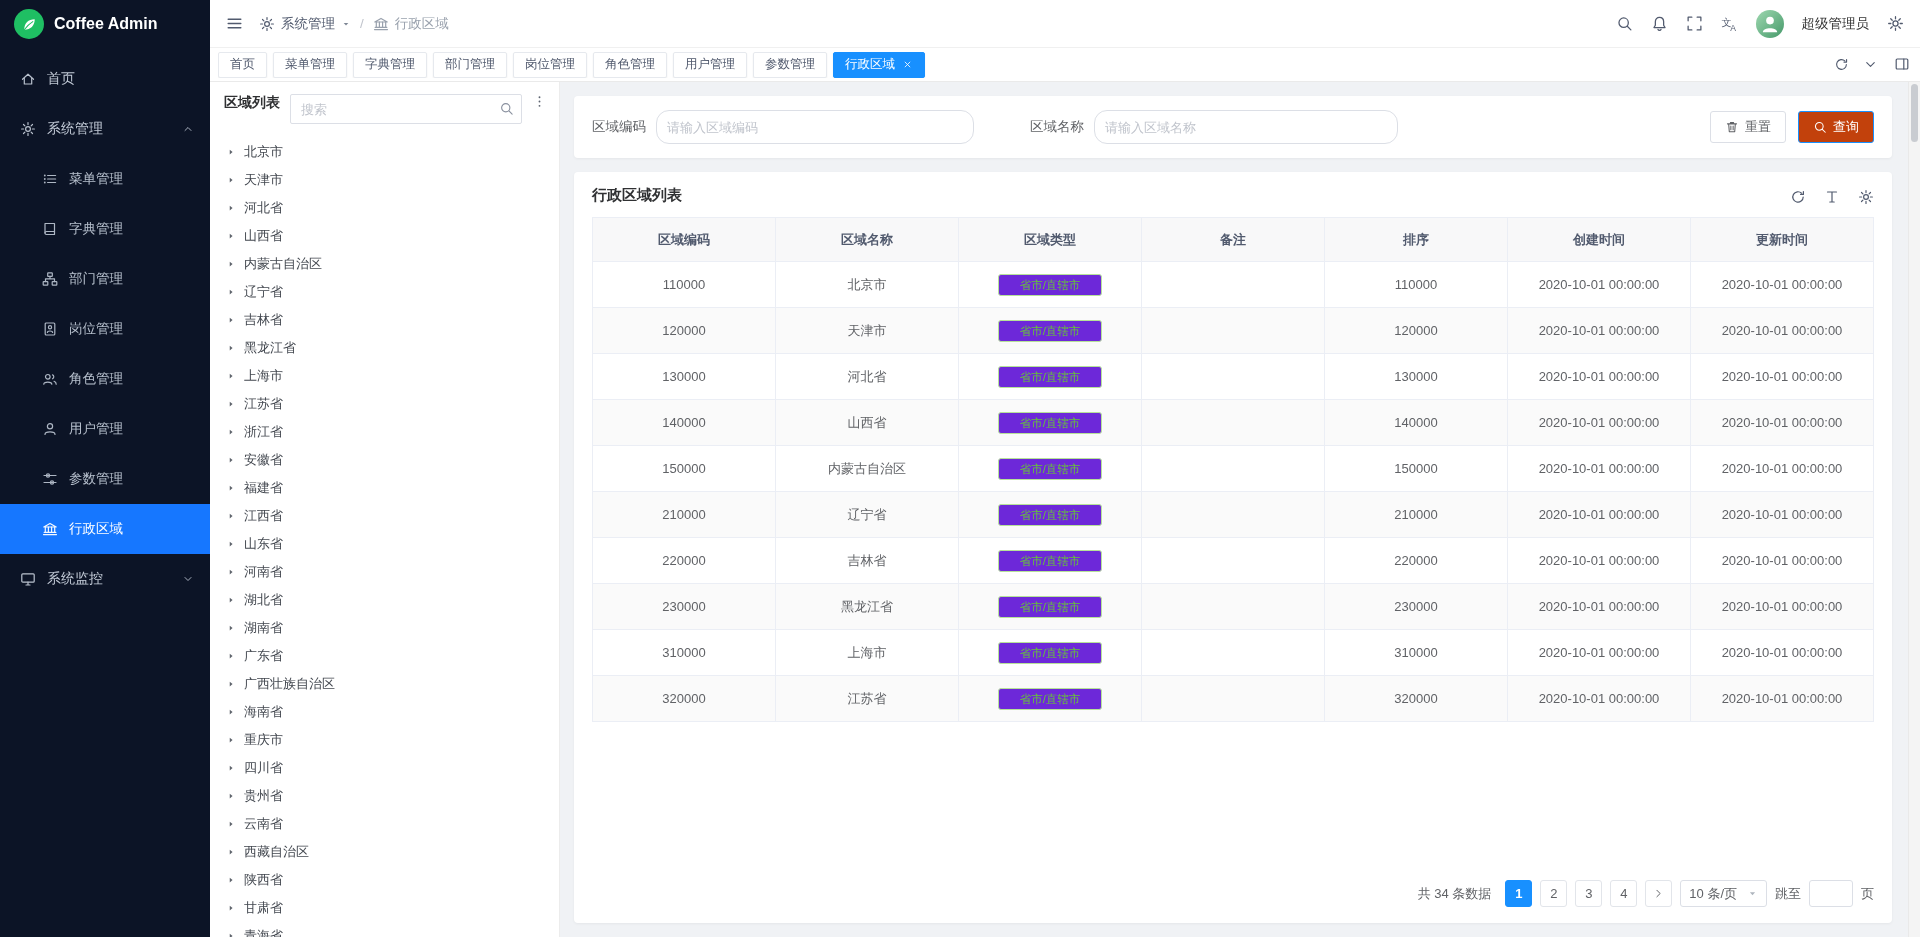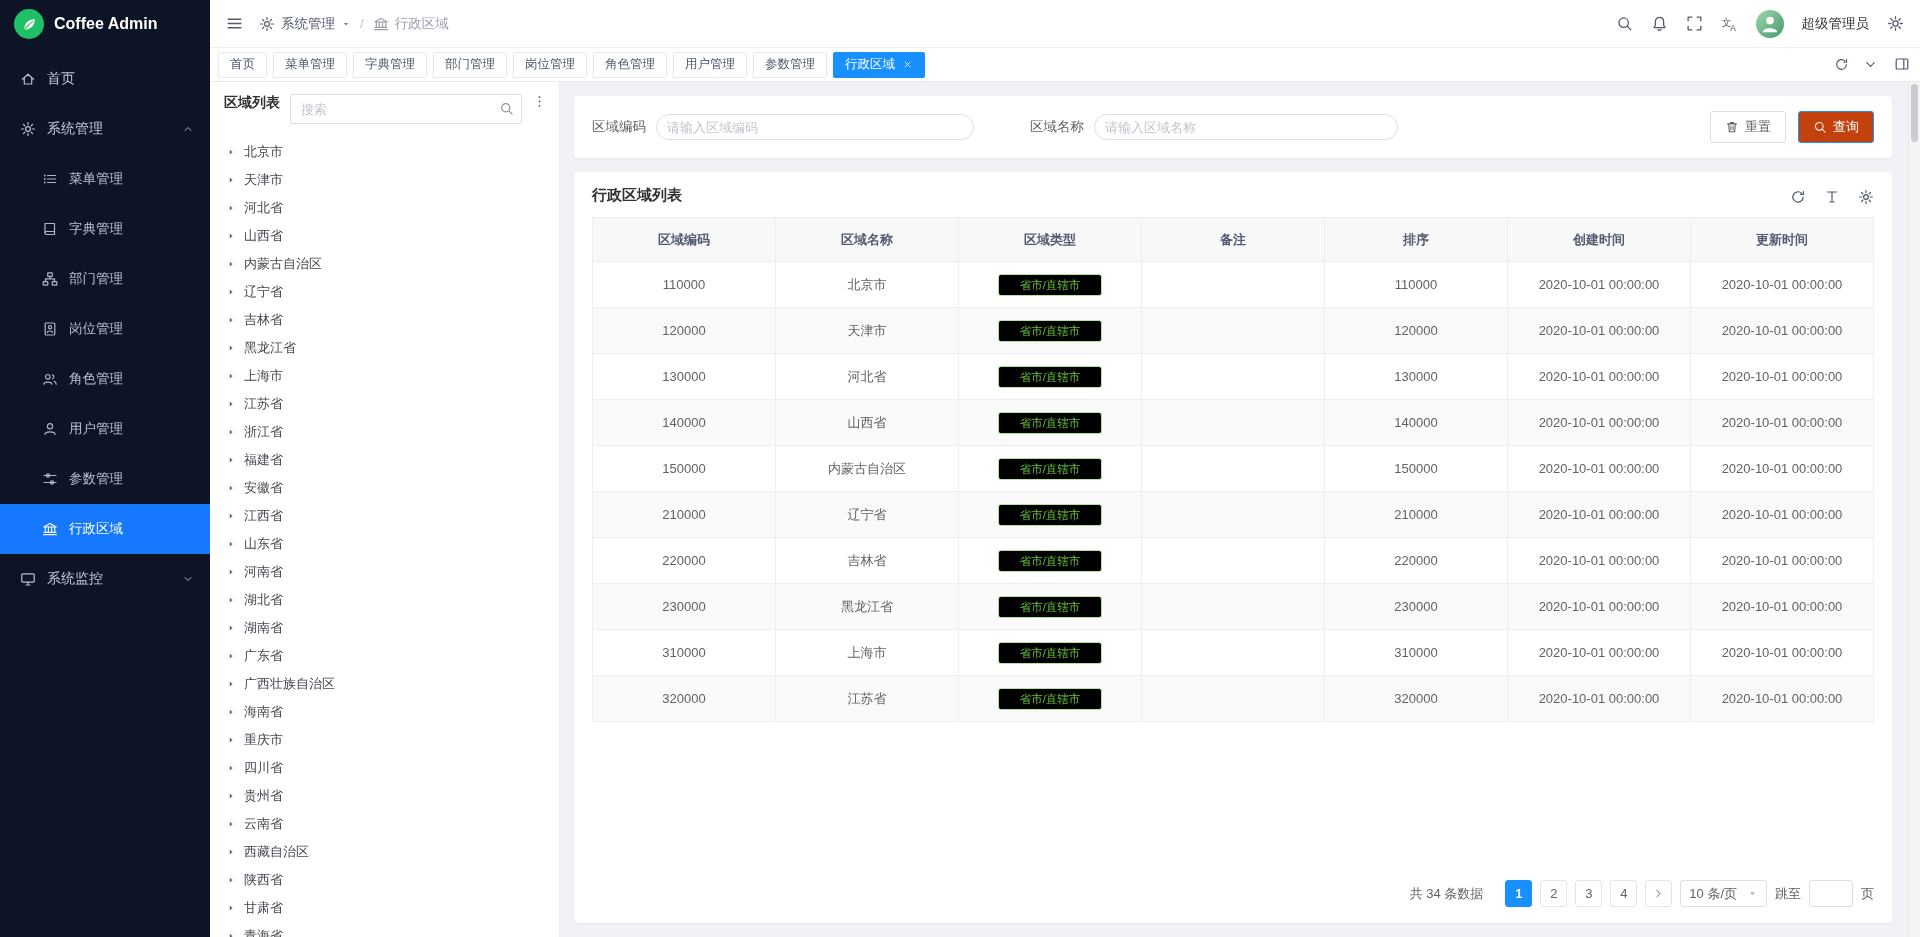--- a/index.html
+++ b/index.html
@@ -60,43 +60,43 @@
   .tree-more svg{width:15px;height:15px}
   .tree-list{flex:1;overflow:hidden;padding-top:4px}
   .tree-item{height:28px;display:flex;align-items:center;gap:8px;padding:0 12px 0 16px;font-size:13px;color:#42474f;cursor:pointer;white-space:nowrap}
   .tree-item svg{width:10px;height:10px;color:#5f646c;flex:none}
 
   .work{flex:1;min-width:0;padding:14px 28px 14px 14px;display:flex;flex-direction:column;gap:14px;overflow:hidden}
   .card{background:#fff;border-radius:4px;box-shadow:0 1px 3px rgba(0,0,0,.05)}
   .filter-card{height:62px;display:flex;align-items:center;padding:0 18px;flex:none}
   .field{display:flex;align-items:center;gap:10px}
   .field label{color:#606266;font-size:13.5px;white-space:nowrap}
-  .field input{height:26px;border:1px solid #dcdfe6;border-radius:13px;padding:0 10px;font-size:13px;outline:none;color:#333}
+  .field input{height:34px;border:1px solid #dcdfe6;border-radius:13px;padding:0 10px;font-size:13px;outline:none;color:#333}
   .field input::placeholder{color:#c0c4cc}
   .field.code input{width:318px}
   .field.name{margin-left:56px}
   .field.name input{width:304px}
   .filter-actions{margin-left:auto;display:flex;gap:12px}
   .btn{height:32px;display:flex;align-items:center;gap:6px;padding:0 14px;border-radius:3px;font-size:13px;cursor:pointer;border:1px solid #dcdfe6;background:#fff;color:#606266;white-space:nowrap}
   .btn svg{width:14px;height:14px}
   .btn.primary{background:#c2410c;border-color:#1890ff;color:#fff}
 
   .table-card{flex:1;display:flex;flex-direction:column;padding:14px 18px 16px;min-height:0}
   .table-head{display:flex;align-items:flex-end;flex:none}
   .table-title{font-size:15px;font-weight:700;color:#303133}
   .table-tools{margin-left:auto;display:flex;gap:18px;color:#515a6e}
   .table-tools .icon-btn svg{width:16px;height:16px}
   table{width:100%;border-collapse:collapse;table-layout:fixed;margin-top:12px}
   th{background:#f8f8f9;color:#515a6e;font-size:13px;font-weight:700;height:44px;border:1px solid #ebeef5}
   td{height:46px;text-align:center;font-size:13px;color:#606266;border:1px solid #ebeef5;background:#fff}
   tr.striped td{background:#fafafa}
-  .badge{display:inline-block;padding:2px 21px;font-size:11.5px;color:#67c23a;border:1px solid #b7e19a;background:#000000;border-radius:3px;line-height:16px;white-space:nowrap}
+  .badge{display:inline-block;padding:2px 21px;font-size:11.5px;color:#67c23a;border:1px solid #b7e19a;background:#6d28d9;border-radius:3px;line-height:16px;white-space:nowrap}
 
   .pagination{margin-top:auto;display:flex;align-items:center;justify-content:flex-end;gap:8px;padding-top:14px;color:#606266;font-size:13px;flex:none}
-  .total-text{margin-right:14px;white-space:nowrap}
+  .total-text{margin-right:6px;white-space:nowrap}
   .page-btn{min-width:27px;height:27px;border:1px solid #e2e5ea;background:#fff;border-radius:3px;color:#606266;font-size:13px;display:flex;align-items:center;justify-content:center;cursor:pointer}
   .page-btn.active{background:#1890ff;border-color:#1890ff;color:#fff;font-weight:700}
   .page-btn svg{width:13px;height:13px}
   .size-select{height:27px;border:1px solid #dcdfe6;border-radius:3px;display:flex;align-items:center;gap:10px;padding:0 8px;color:#606266;cursor:pointer;white-space:nowrap}
   .size-select svg{width:11px;height:11px;color:#aeb4bd}
   .jump-label{white-space:nowrap}
   .jump-input{width:44px;height:27px;border:1px solid #dcdfe6;border-radius:3px;padding:0 6px;font-size:13px;outline:none}
 
   .page-scrollbar{position:fixed;top:82px;right:0;bottom:0;width:12px;background:#f4f4f4;border-left:1px solid #e9e9e9}
   .page-scrollbar .thumb{position:absolute;top:2px;left:2px;right:2px;height:58px;background:#c9ccd1;border-radius:5px}
@@ -444,27 +444,27 @@
           <div class="tree-item">
             <svg class="i" viewBox="0 0 16 16" fill="none" stroke="currentColor" stroke-width="1.2" stroke-linecap="round" stroke-linejoin="round">
               <path d="M6 4.2 10.5 8 6 11.8z" fill="currentColor" stroke="none"></path>
             </svg>
             <span>浙江省</span>
           </div>
           <div class="tree-item">
             <svg class="i" viewBox="0 0 16 16" fill="none" stroke="currentColor" stroke-width="1.2" stroke-linecap="round" stroke-linejoin="round">
               <path d="M6 4.2 10.5 8 6 11.8z" fill="currentColor" stroke="none"></path>
             </svg>
+            <span>安徽省</span>
+          </div>
+          <div class="tree-item">
+            <svg class="i" viewBox="0 0 16 16" fill="none" stroke="currentColor" stroke-width="1.2" stroke-linecap="round" stroke-linejoin="round">
+              <path d="M6 4.2 10.5 8 6 11.8z" fill="currentColor" stroke="none"></path>
+            </svg>
             <span>福建省</span>
-          </div>
-          <div class="tree-item">
-            <svg class="i" viewBox="0 0 16 16" fill="none" stroke="currentColor" stroke-width="1.2" stroke-linecap="round" stroke-linejoin="round">
-              <path d="M6 4.2 10.5 8 6 11.8z" fill="currentColor" stroke="none"></path>
-            </svg>
-            <span>安徽省</span>
           </div>
           <div class="tree-item">
             <svg class="i" viewBox="0 0 16 16" fill="none" stroke="currentColor" stroke-width="1.2" stroke-linecap="round" stroke-linejoin="round">
               <path d="M6 4.2 10.5 8 6 11.8z" fill="currentColor" stroke="none"></path>
             </svg>
             <span>江西省</span>
           </div>
           <div class="tree-item">
             <svg class="i" viewBox="0 0 16 16" fill="none" stroke="currentColor" stroke-width="1.2" stroke-linecap="round" stroke-linejoin="round">
               <path d="M6 4.2 10.5 8 6 11.8z" fill="currentColor" stroke="none"></path>

